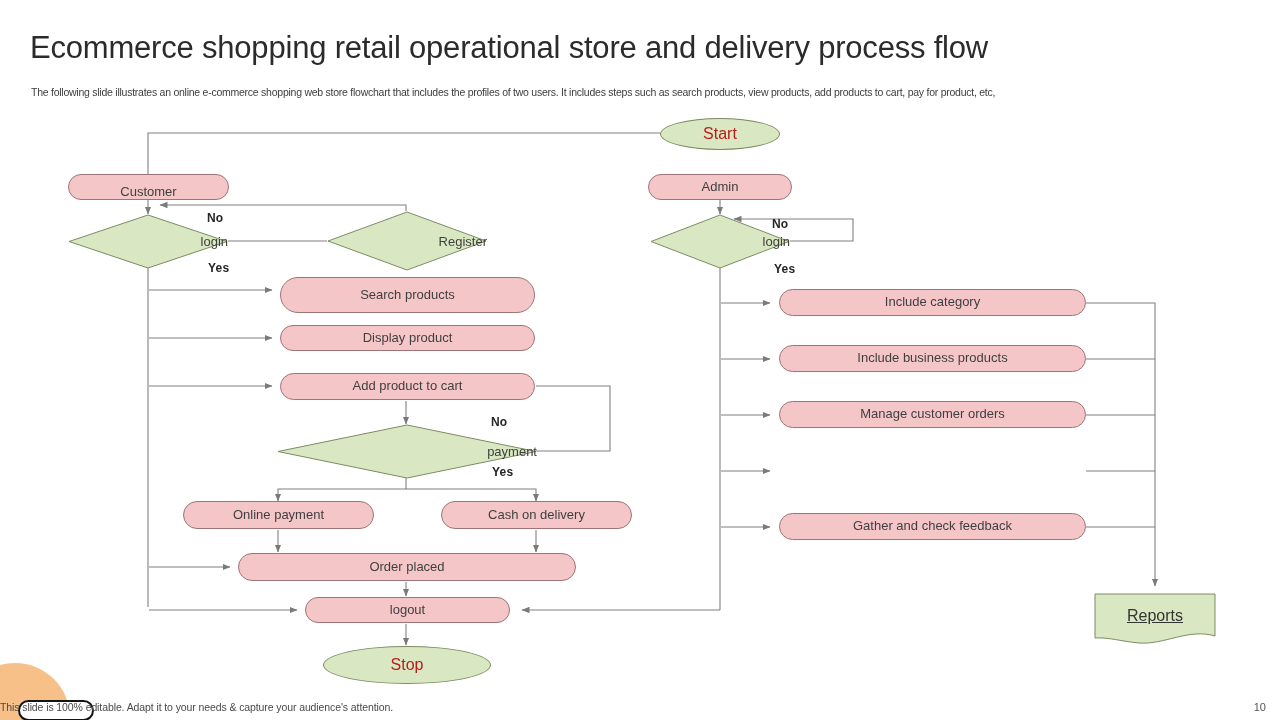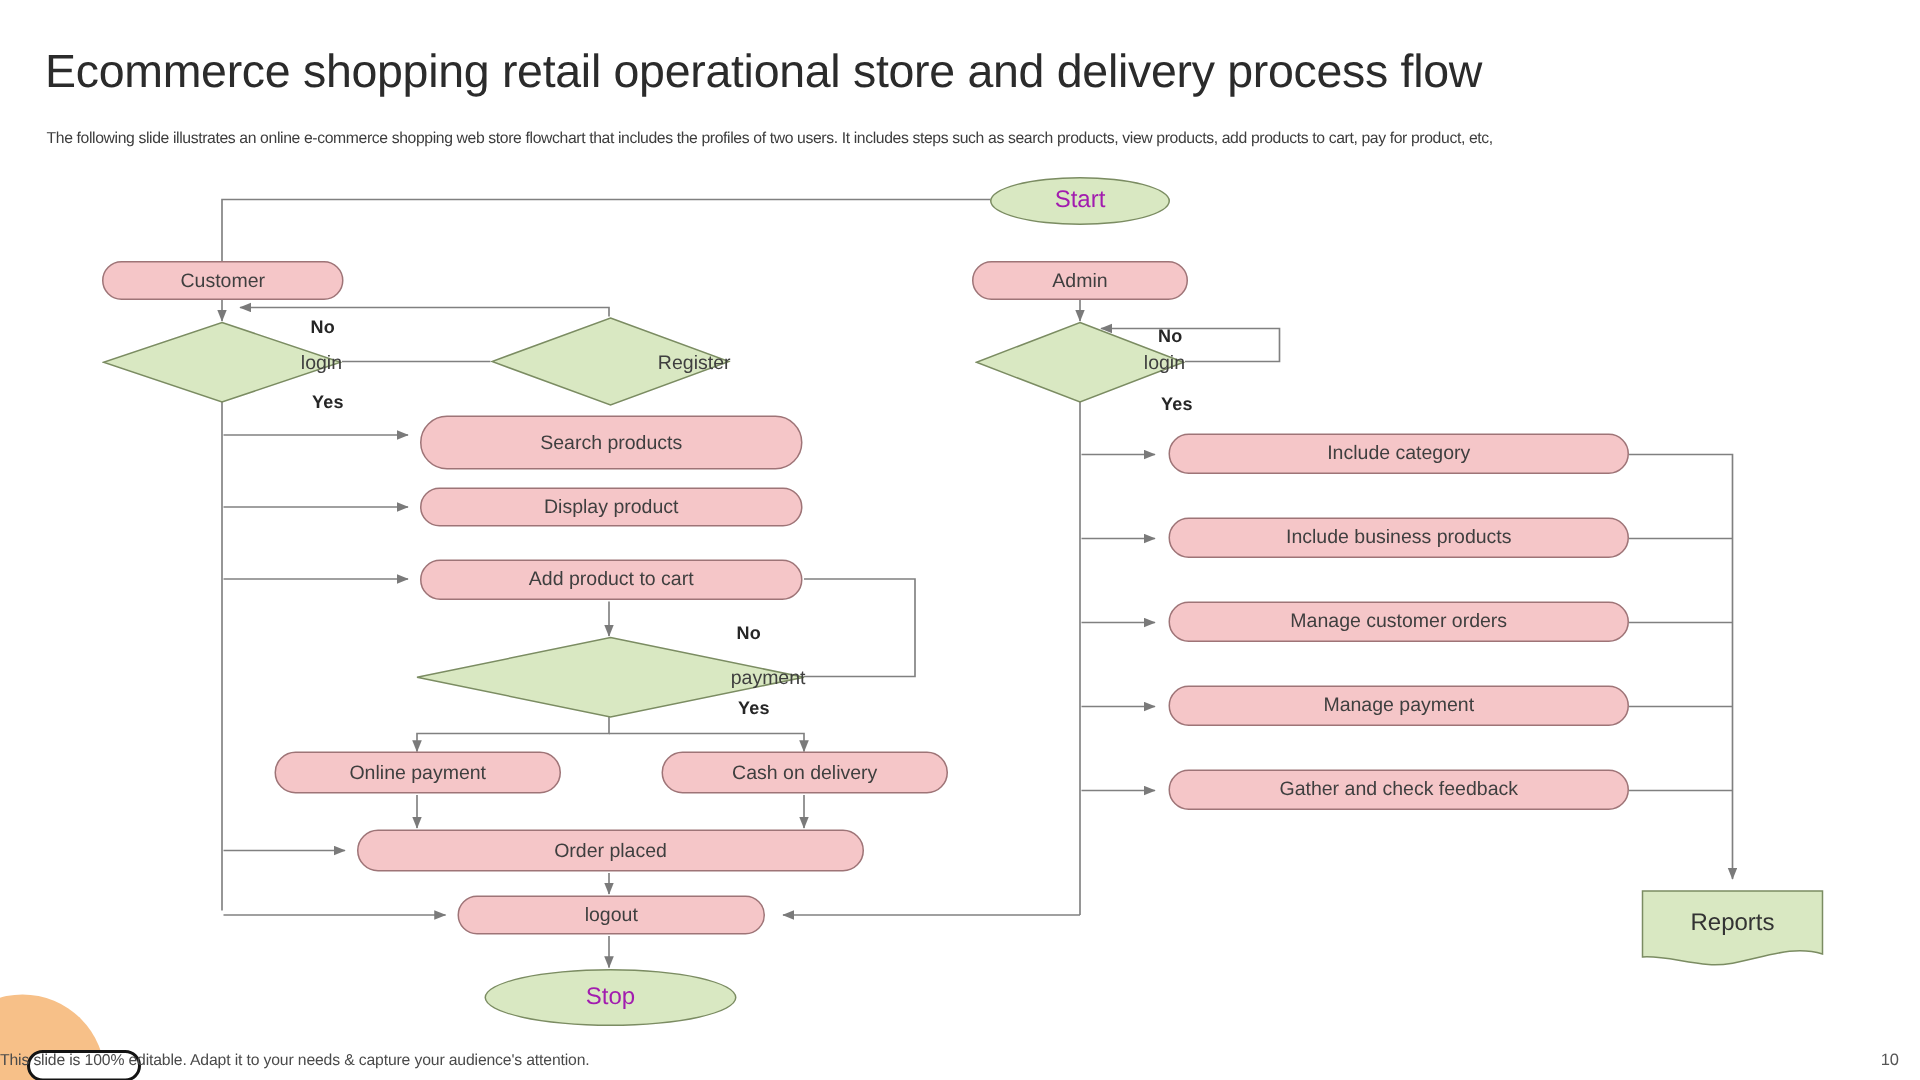--- a/index.html
+++ b/index.html
@@ -70,21 +70,21 @@
   .proc {
     background: #f5c6c8;
     border: 1px solid #9e7477;
     border-radius: 999px;
   }
   .term {
     background: #d9e8c2;
     border: 1px solid #7b8c62;
     border-radius: 50%;
     font-size: 16px;
-    color: #a21caf;
+    color: #b91c1c;
   }
   .decision-wrap {
     position: absolute;
     display: flex;
     align-items: center;
     justify-content: flex-end;
   }
   .decision-wrap svg {
     position: absolute;
     left: 0; top: 0;
@@ -226,21 +226,21 @@
     </g>
   </svg>
 
   <div class="node term" style="left:660px; top:118px; width:120px; height:32px;">
     <span>Start</span>
   </div>
   <div class="node term" style="left:323px; top:646px; width:168px; height:38px;">
     <span>Stop</span>
   </div>
 
-  <div class="node proc" style="left:68px; top:174px; width:161px; height:26px;">
+  <div class="node proc" style="left:68px; top:174px; width:161px; height:26px;align-items:flex-end;">
     <span>Customer</span>
   </div>
   <div class="node proc" style="left:648px; top:174px; width:144px; height:26px;">
     <span>Admin</span>
   </div>
 
   <div class="decision-wrap" style="left:68px; top:214px; width:160px; height:55px;">
     <svg width="160" height="55" viewBox="0 0 160 55" xmlns="http://www.w3.org/2000/svg">
       <polygon points="80,1 159,27.5 80,54 1,27.5" fill="#d9e8c2" stroke="#7b8c62" stroke-width="1"></polygon>
     </svg>
@@ -294,32 +294,29 @@
 
   <div class="node proc" style="left:779px; top:289px; width:307px; height:27px;">
     <span>Include category</span>
   </div>
   <div class="node proc" style="left:779px; top:401px; width:307px; height:27px;">
     <span>Manage customer orders</span>
   </div>
   <div class="node proc" style="left:779px; top:345px; width:307px; height:27px;">
     <span>Include business products</span>
   </div>
-  <div class="node proc" style="left:779px; top:457px; width:307px; height:27px;">
-    <span>Manage payment</span>
-  </div>
   <div class="node proc" style="left:779px; top:513px; width:307px; height:27px;">
     <span>Gather and check feedback</span>
   </div>
 
   <div class="doc-wrap" style="left:1094px; top:593px; width:122px; height:52px;">
     <svg width="122" height="52" viewBox="0 0 122 52" xmlns="http://www.w3.org/2000/svg">
       <path d="M1,1 L121,1 L121,43 C95,35 70,52 45,50 C28,48.5 14,44 1,45 Z" fill="#d9e8c2" stroke="#7b8c62" stroke-width="1"></path>
     </svg>
-    <span class="doc-label" style="margin-bottom:6px;">Reports</span>
+    <span class="doc-label" style="margin-bottom:6px;text-decoration:underline;">Reports</span>
   </div>
 
   <span class="edge-label" style="left:207px; top:211px;">No</span>
   <span class="edge-label" style="left:208px; top:261px;">Yes</span>
   <span class="edge-label" style="left:772px; top:217px;">No</span>
   <span class="edge-label" style="left:774px; top:262px;">Yes</span>
   <span class="edge-label" style="left:491px; top:415px;">No</span>
   <span class="edge-label" style="left:492px; top:465px;">Yes</span>
 </div>
 

